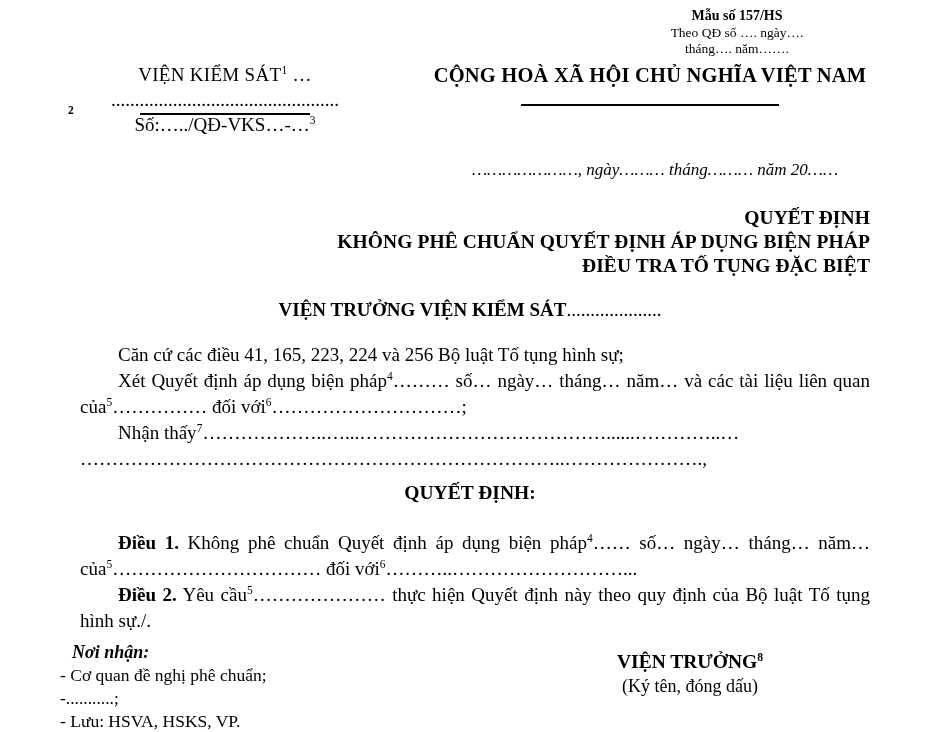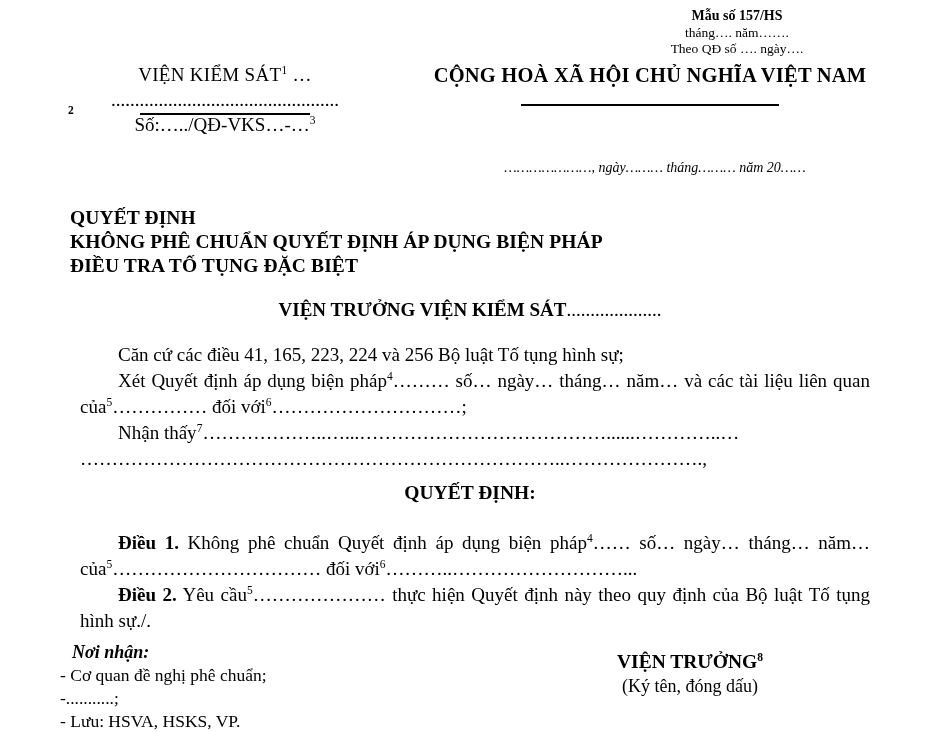--- a/index.html
+++ b/index.html
@@ -112,30 +112,30 @@
   }
 
   
   .date-line {
     position: absolute;
     top: 160px;
     left: 420px;
     width: 470px;
     text-align: center;
     font-style: italic;
-    font-size: 14px;
+    font-size: 17px;
   }
 
   
   .doc-title {
     position: absolute;
     top: 206px;
     left: 70px;
     width: 800px;
-    text-align: left;
+    text-align: right;
     font-weight: bold;
     font-size: 19.5px;
     line-height: 24px;
     letter-spacing: .1px;
   }
   .issuer-line {
     position: absolute;
     top: 299px;
     left: 70px;
     width: 800px;
@@ -220,22 +220,22 @@
   .signer .sign-title { font-weight: bold; font-size: 19.5px; }
   .signer .sign-note { font-size: 18px; }
 </style>
 </head>
 <body>
 
 <div class="page">
 
   <div class="form-code">
     <div class="code-title">Mẫu số 157/HS</div>
+    <div>Theo QĐ số …. ngày….</div>
     <div>tháng…. năm…….</div>
-    <div>Theo QĐ số …. ngày….</div>
   </div>
 
   <div class="header-row">
 
     <div class="org-block">
       <div class="org-name"><span>VIỆN KIỂM SÁT</span><sup>1</sup><span> …</span></div>
       <div class="org-sub-wrap">
         <sup class="org-note">2</sup>
         <span class="org-sub"><span>................................................</span><span class="org-rule"></span></span>
       </div>

